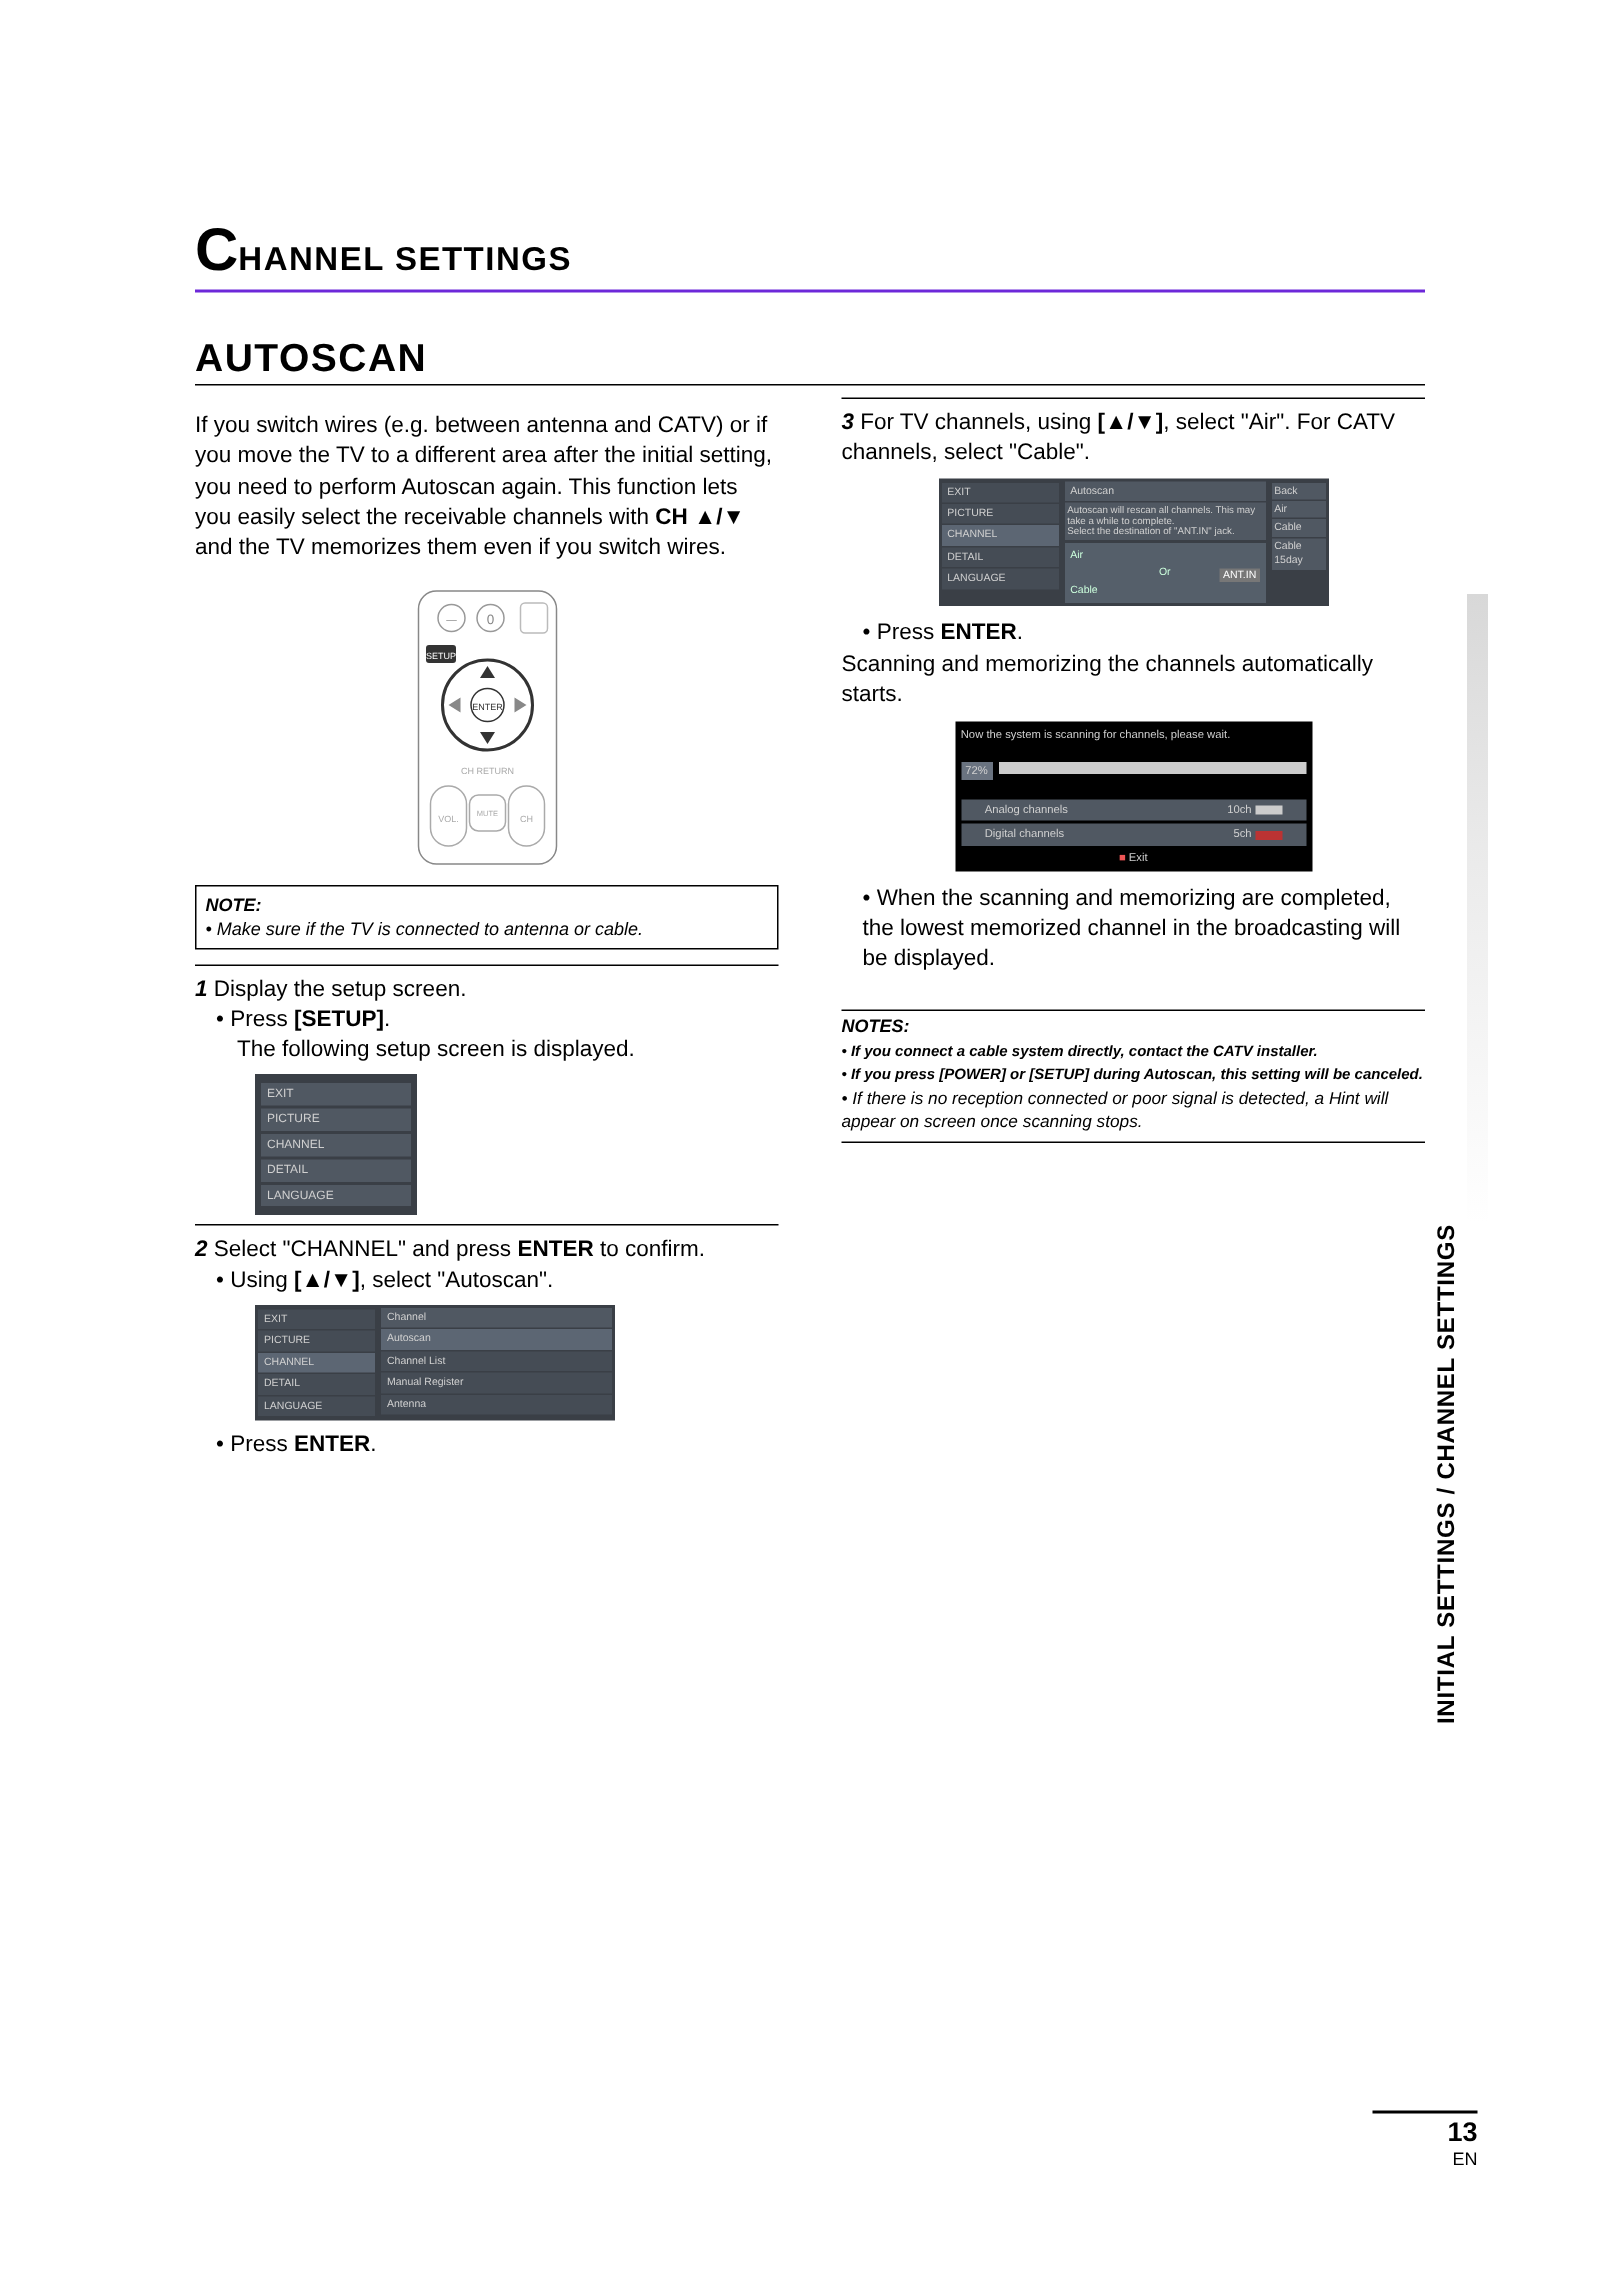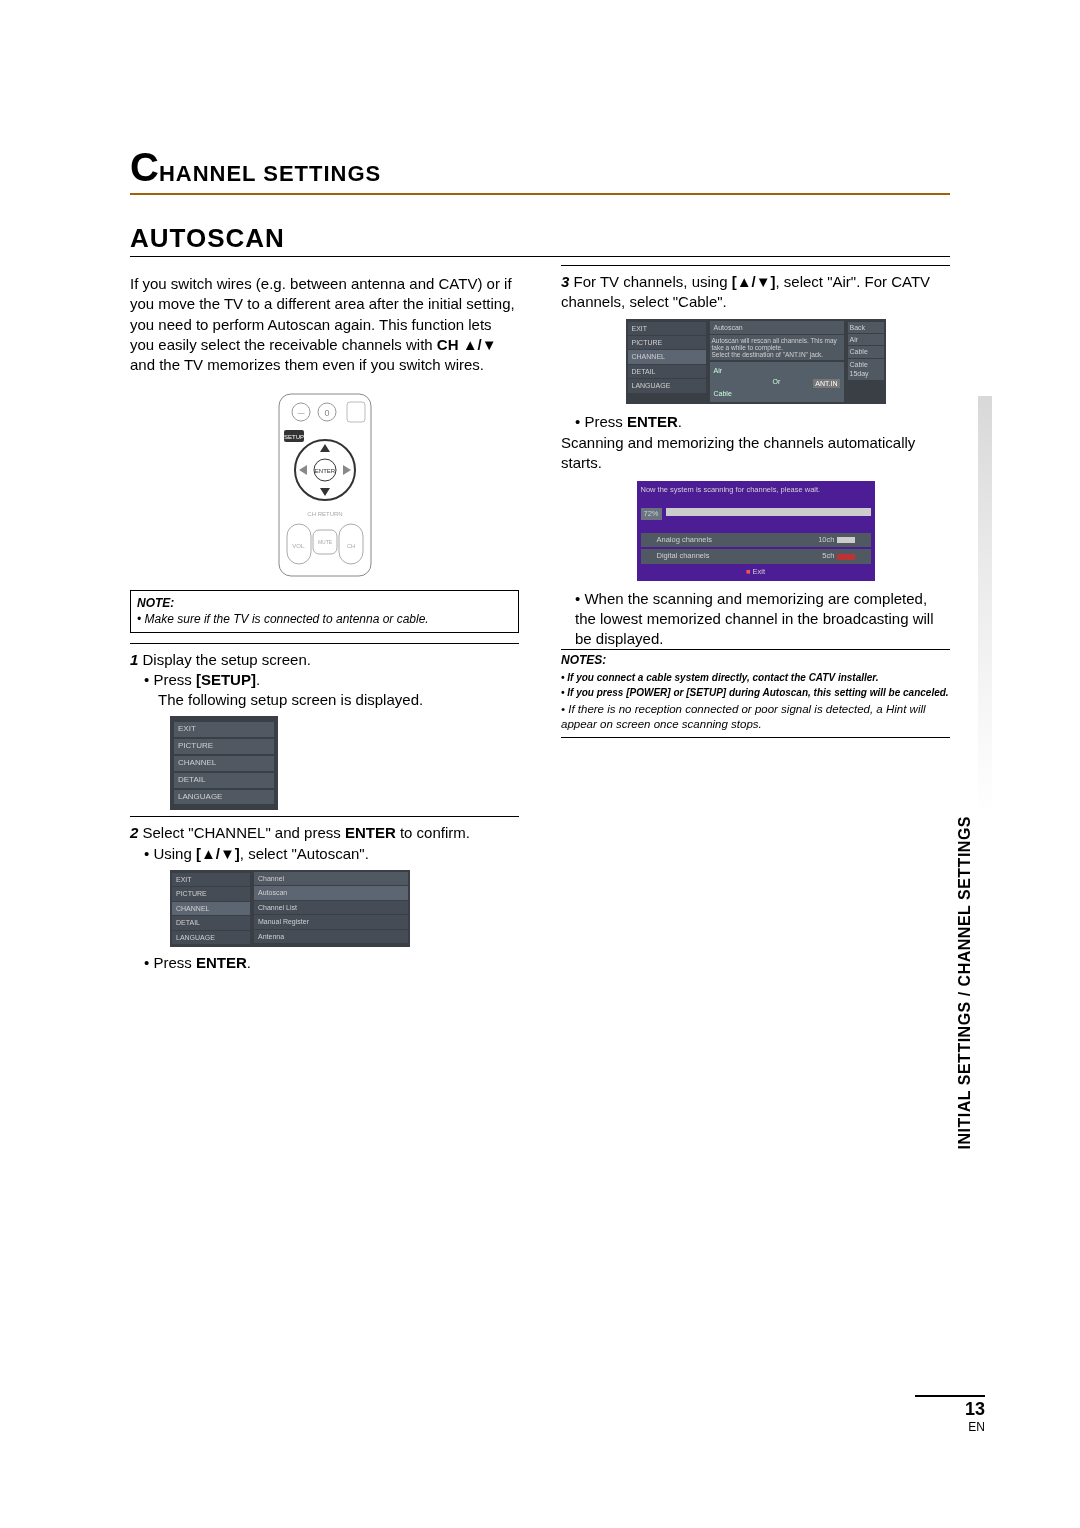--- a/index.html
+++ b/index.html
@@ -12,21 +12,21 @@
     position: relative;
     color: #000;
   }
   .page {
     position: absolute;
     left: 130px;
     top: 145px;
     width: 820px;
   }
   .title-bar {
-    border-bottom: 2px solid #a16207;
+    border-bottom: 2px solid #6d28d9;
     padding-bottom: 3px;
     margin-bottom: 28px;
   }
   .title-bar span.big {
     font-size: 40px;
     font-weight: bold;
   }
   .title-bar span.rest {
     font-size: 22px;
     font-weight: bold;
@@ -120,21 +120,21 @@
   }
   .osd-wide .mrow {
     background: #454c55;
     padding: 2px 4px;
     margin: 1px 0;
   }
   .osd-wide .sel {
     background: #5c6673;
   }
   .osd-scan {
-    background: #4c1d95;
+    background: #000000;
     color: #d0d0d0;
     font-size: 7.5px;
     width: 230px;
     margin: 8px auto;
     padding: 4px;
   }
   .osd-scan .bar-row {
     display: flex;
     margin: 13px 0;
   }
@@ -174,21 +174,21 @@
     line-height:1.1;
     margin-bottom:2px;
   }
   .auto-main .graphic {
     background:#555f6a;
     height:40px;
     position:relative;
   }
   .notes2 {
     border-top: 1px solid #000;
-    margin-top: 0;
+    margin-top: 24px;
     padding-top: 2px;
     font-size: 12px;
   }
   .notes2 .h {
     font-style: italic;
     font-weight: bold;
   }
   .notes2 .it {
     font-style: italic;
     font-weight: bold;
@@ -233,20 +233,21 @@
     text-align: right;
   }
   .page-num .pn {
     font-size: 18px;
     font-weight: bold;
     border-top: 2px solid #000;
     display: inline-block;
     padding-top: 2px;
     min-width: 70px;
     text-align: right;
+    margin-top: 12px;
   }
   .page-num .en {
     font-size: 12px;
   }
   b { font-weight: bold; }
 </style>
 </head>
 <body>
 
 <div class="page">

